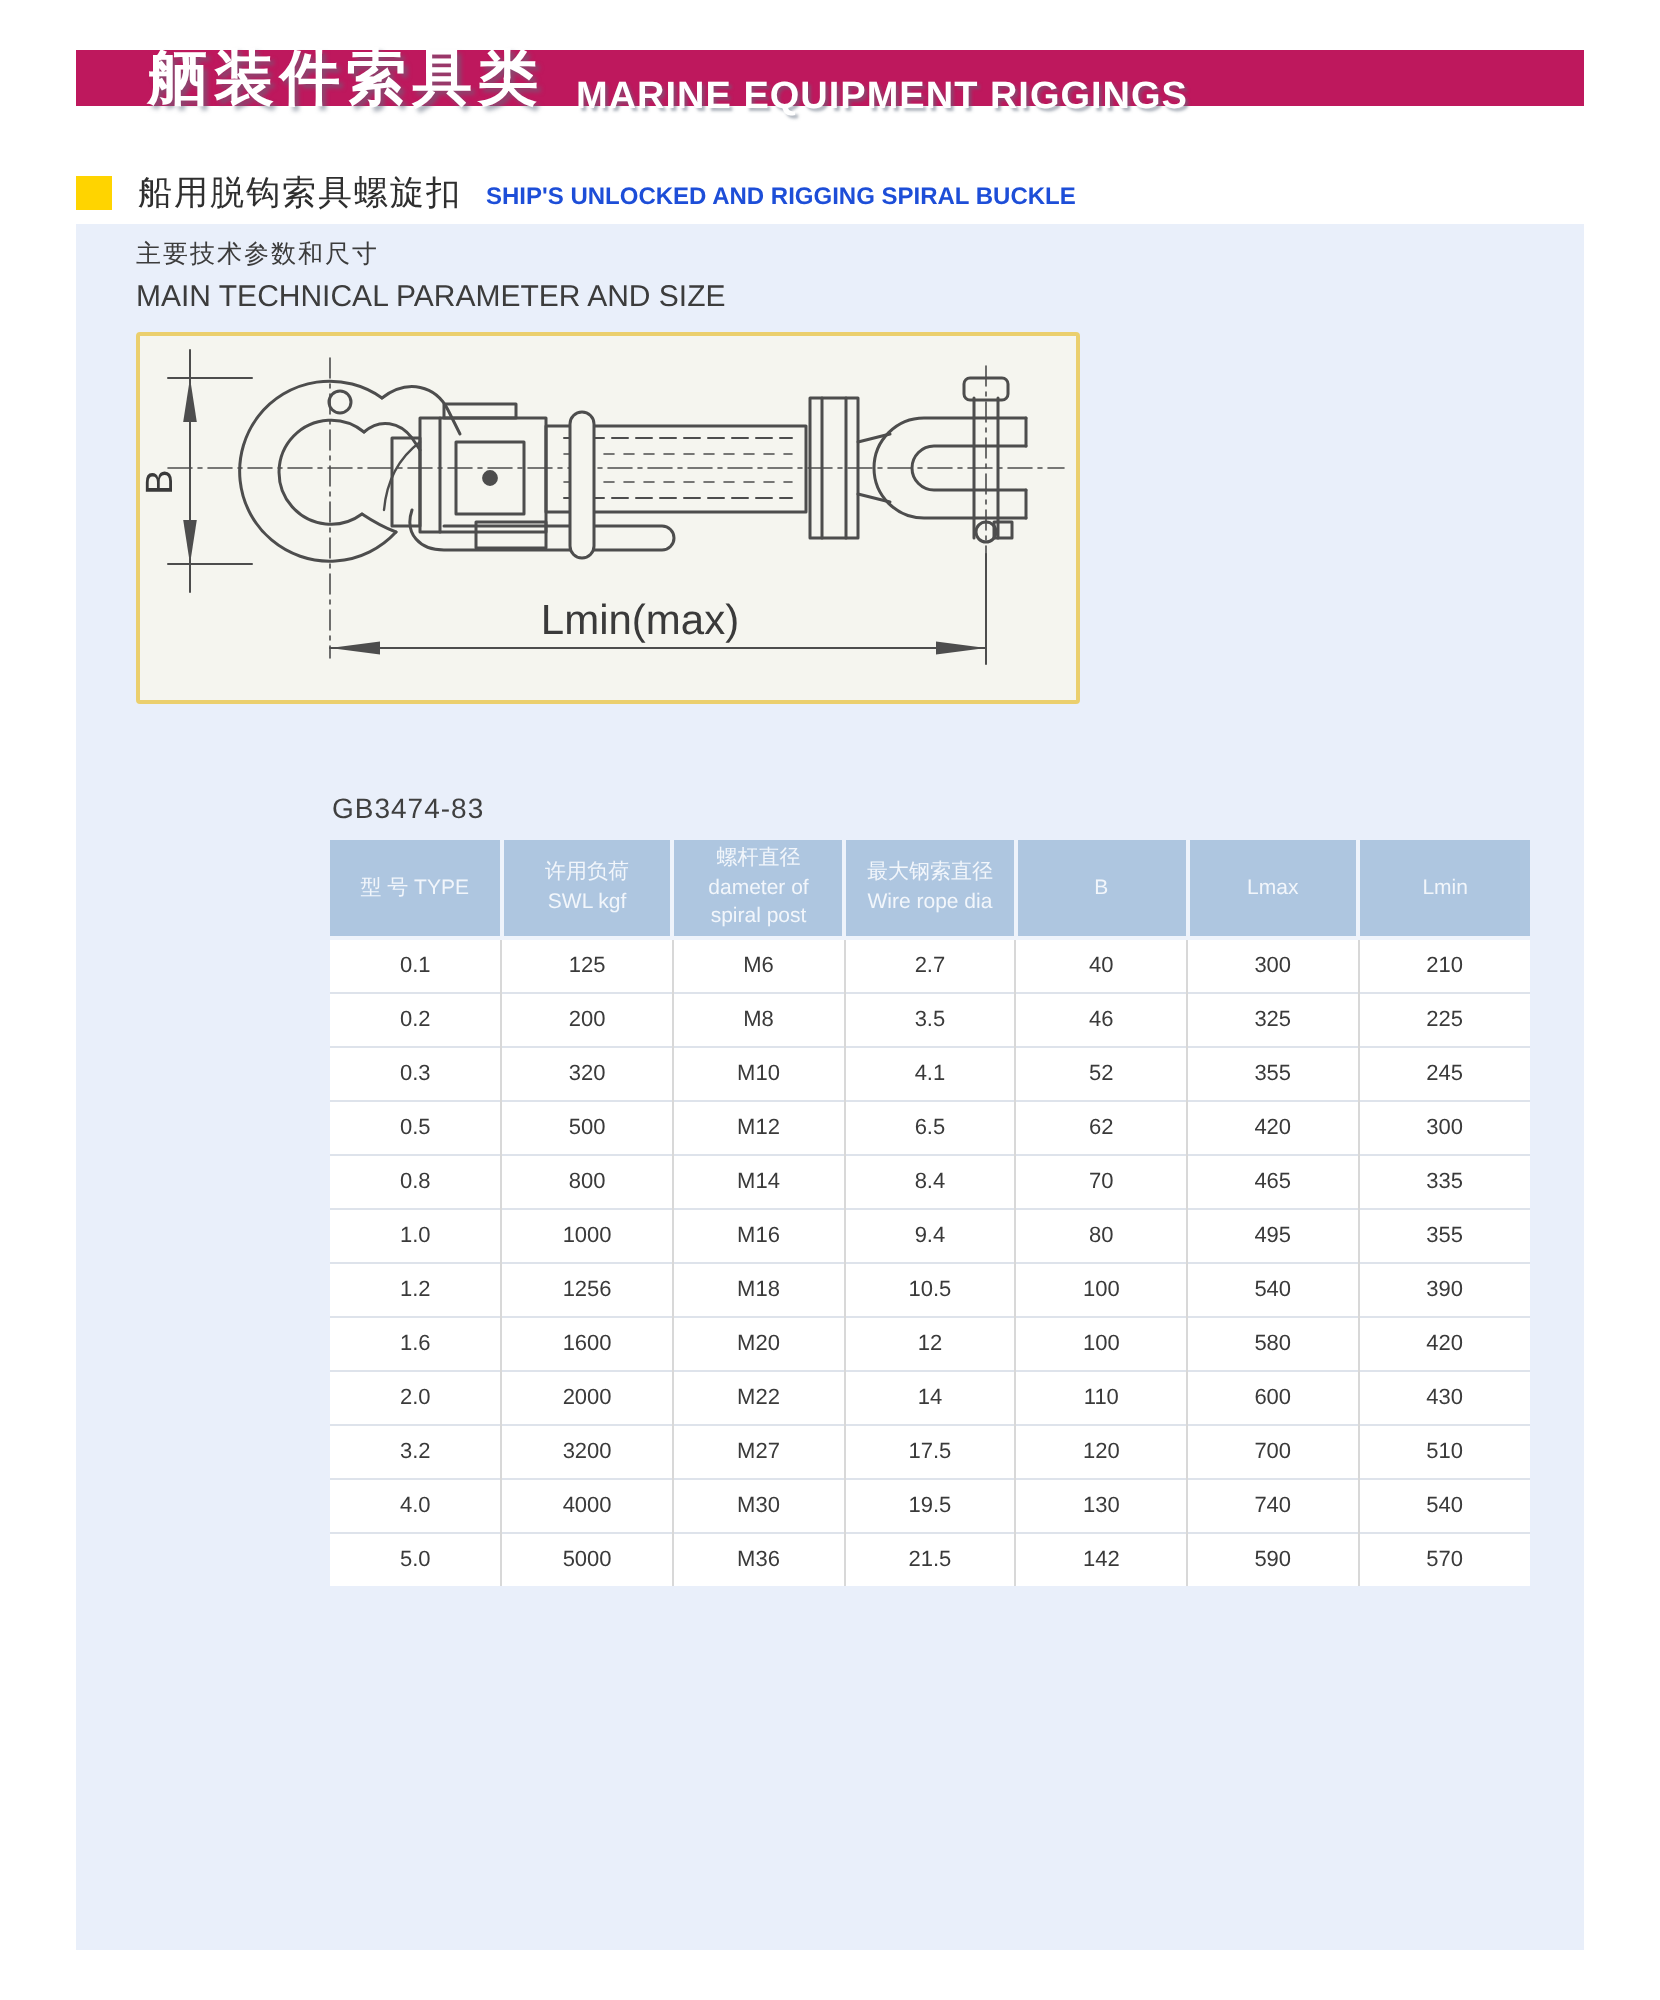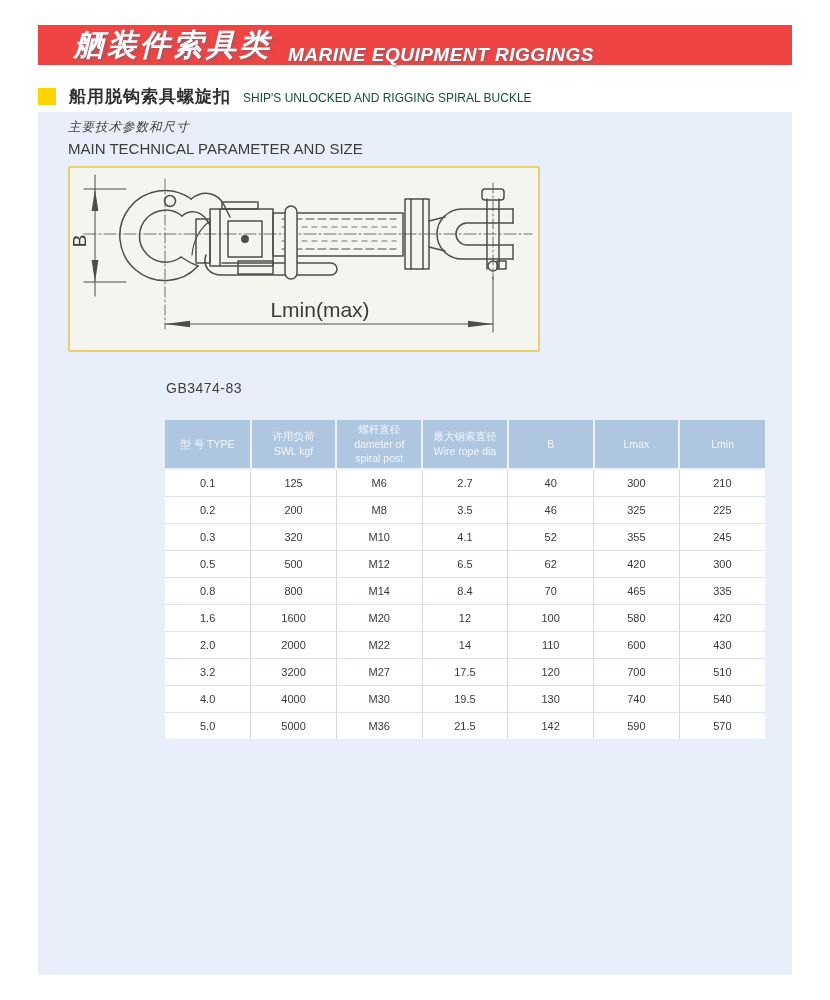--- a/index.html
+++ b/index.html
@@ -1,39 +1,39 @@
 <!DOCTYPE html>
 <html><head>
 <meta charset="utf-8">
 <style>
   html,body{margin:0;padding:0;background:#ffffff;font-family:"Liberation Sans","DejaVu Sans",sans-serif;}
   .page{position:relative;width:830px;height:1000px;background:#ffffff;overflow:hidden;}
 
   .content-bg{position:absolute;left:38px;top:112px;width:754px;height:863px;background:#e9effa;}
 
-  .banner{position:absolute;left:38px;top:25px;width:754px;height:40px;background:#ef4444;display:flex;align-items:center;font-style:italic;}
+  .banner{position:absolute;left:38px;top:25px;width:754px;height:28px;background:#be185d;display:flex;align-items:center;}
   .banner-zh{font-size:30px;font-weight:bold;color:#ffffff;margin-left:36px;letter-spacing:3px;
              text-shadow:2px 2px 2px rgba(96,108,126,.55);font-family:"DejaVu Sans","Liberation Sans",sans-serif;white-space:nowrap;}
   .banner-en{font-size:19px;font-weight:bold;color:#ffffff;margin-left:16px;margin-top:20px;letter-spacing:.5px;
              text-shadow:1.5px 1.5px 1.5px rgba(96,108,126,.5);white-space:nowrap;}
 
   .section{position:absolute;left:38px;top:83px;height:26px;display:flex;align-items:center;}
   .bullet{width:18px;height:17px;background:#ffd400;flex:0 0 auto;}
-  .sec-zh{font-size:17px;font-weight:bold;color:#2f2f2f;margin-left:13px;letter-spacing:1px;white-space:nowrap;}
-  .sec-en{font-size:12px;font-weight:normal;color:#14532d;margin-left:12px;margin-top:3px;white-space:nowrap;}
+  .sec-zh{font-size:17px;font-weight:normal;color:#2f2f2f;margin-left:13px;letter-spacing:1px;white-space:nowrap;}
+  .sec-en{font-size:12px;font-weight:bold;color:#1d4ed8;margin-left:12px;margin-top:3px;white-space:nowrap;}
 
   .tech-note{position:absolute;left:68px;top:119px;color:#3c3c3c;}
-  .tech-zh{font-size:12.5px;letter-spacing:1px;font-style:italic;}
+  .tech-zh{font-size:12.5px;letter-spacing:1px;}
   .tech-en{font-size:15px;margin-top:4px;}
 
   .diagram-box{position:absolute;left:68px;top:166px;width:468px;height:182px;background:#f5f5ef;
                border:2px solid #ebcf6d;border-radius:2px;}
   .diagram-box svg{display:block;width:100%;height:100%;}
 
-  .std-code{position:absolute;left:166px;top:380px;font-size:14px;color:#3f3f3f;letter-spacing:.5px;}
+  .std-code{position:absolute;left:166px;top:396px;font-size:14px;color:#3f3f3f;letter-spacing:.5px;}
 
   table.params{position:absolute;left:165px;top:420px;width:600px;border-collapse:collapse;table-layout:fixed;}
   table.params th{background:#aec6e0;color:#f2f6fb;font-weight:normal;font-size:10.5px;height:48px;
                   text-align:center;vertical-align:middle;line-height:1.4;padding:0 2px;
                   border-left:2px solid #eef3fb;border-bottom:2px solid #eef3fb;}
   table.params th:first-child{border-left:none;}
   table.params td{background:#ffffff;color:#3a3a3a;font-size:11px;height:26px;text-align:center;vertical-align:middle;
                   border-left:1px solid #d8d8d8;border-top:1px solid #dee3eb;padding:0;}
   table.params td:first-child{border-left:none;}
   table.params tbody tr:first-child td{border-top:none;margin-left:20px;}
@@ -201,20 +201,38 @@
         <tr>
           <td>0.8</td>
           <td>800</td>
           <td>M14</td>
           <td>8.4</td>
           <td>70</td>
           <td>465</td>
           <td>335</td>
         </tr>
         <tr>
+          <td>1.0</td>
+          <td>1000</td>
+          <td>M16</td>
+          <td>9.4</td>
+          <td>80</td>
+          <td>495</td>
+          <td>355</td>
+        </tr>
+        <tr>
+          <td>1.2</td>
+          <td>1256</td>
+          <td>M18</td>
+          <td>10.5</td>
+          <td>100</td>
+          <td>540</td>
+          <td>390</td>
+        </tr>
+        <tr>
           <td>1.6</td>
           <td>1600</td>
           <td>M20</td>
           <td>12</td>
           <td>100</td>
           <td>580</td>
           <td>420</td>
         </tr>
         <tr>
           <td>2.0</td>

